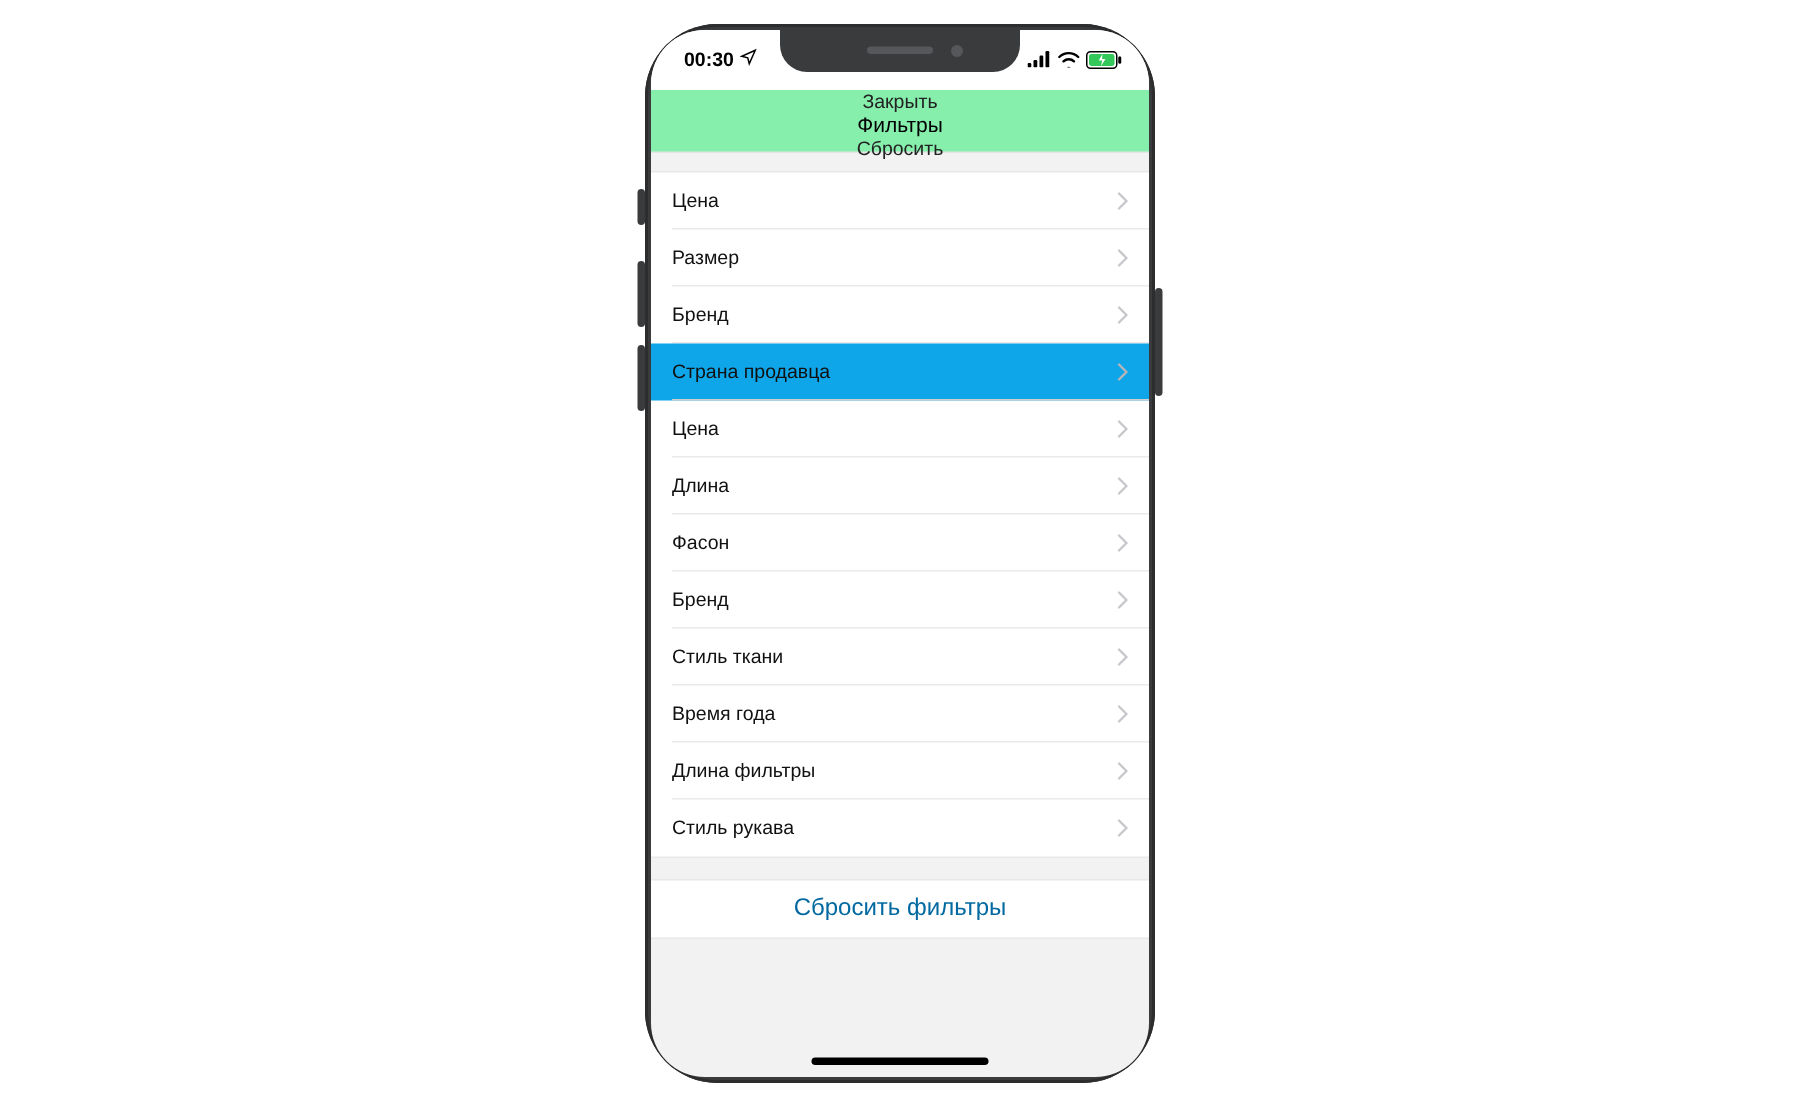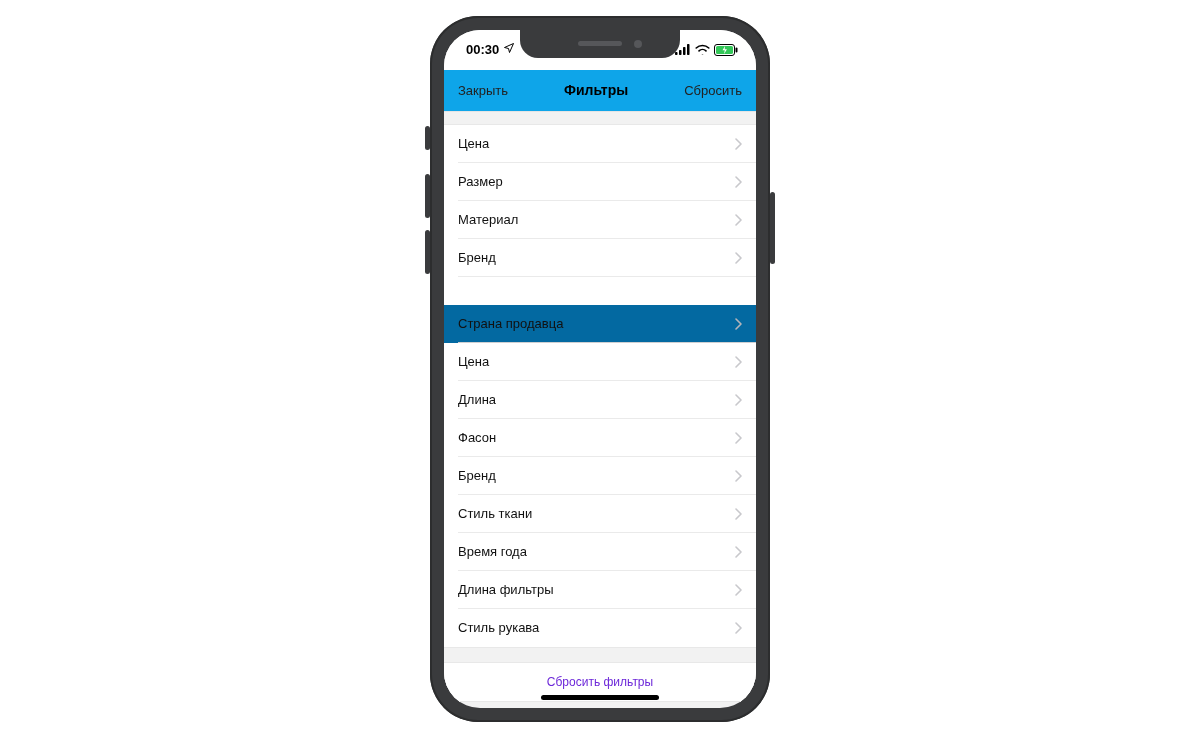--- a/index.html
+++ b/index.html
@@ -14,21 +14,21 @@
     }
 
     
     .phone-wrap { position: relative; }
     .phone {
       position: relative;
       width: 340px;
       height: 706px;
       background: #3a3b3d;
       border-radius: 48px;
-      padding: 14px;
+      padding: 4px;
       box-shadow: inset 0 0 0 2px #2c2d2e;
     }
     .screen {
       position: relative;
       width: 100%;
       height: 100%;
       background: #f2f2f2;
       border-radius: 36px;
       overflow: hidden;
     }
@@ -99,30 +99,31 @@
       font-weight: 600;
       color: #000;
     }
     .status-left { display: flex; align-items: center; gap: 4px; }
     .status-right { display: flex; align-items: center; gap: 4px; }
     .status-right svg { display: block; }
 
     
     .nav-bar {
       height: 42px;
-      background: #0ea5e9;
+      background: #86efac;
       border-bottom: 1px solid #e5e5e5;
       display: flex;
       align-items: center;
       justify-content: space-between;
       padding: 0 14px;
       font-size: 13px;
+      flex-direction: column;
     }
     .nav-btn { color: #222; cursor: pointer; }
-    .nav-title { font-weight: 700; color: #000; font-size: 14px; }
+    .nav-title { font-weight: 400; color: #000; font-size: 14px; }
 
     
     .content {
       background: #f2f2f2;
     }
     .list {
       margin-top: 12px;
       background: #fff;
       border-top: 1px solid #e8e8e8;
       border-bottom: 1px solid #e8e8e8;
@@ -141,43 +142,42 @@
     .row:not(:last-child)::after {
       content: "";
       position: absolute;
       left: 14px;
       right: 0;
       bottom: 0;
       height: 1px;
       background: #eaeaea;
     }
     .row.selected {
-      background: #0369a1;
-      margin-top: 28px;
+      background: #0ea5e9;
     }
     .row.selected::after { background: #cfcfd1; }
     .chevron {
       color: #c8c8cc;
       display: flex;
       align-items: center;
     }
     .row.selected .chevron { color: #b5b5ba; }
 
     
     .reset-section {
       margin-top: 14px;
       background: #fff;
       border-top: 1px solid #e8e8e8;
       border-bottom: 1px solid #e8e8e8;
       height: 40px;
       display: flex;
       align-items: center;
       justify-content: center;
-      font-size: 12px;
-      color: #6d28d9;
+      font-size: 16px;
+      color: #0369a1;
       cursor: pointer;
     }
   </style>
 </head>
 <body>
 
 <div class="phone-wrap">
   <div class="btn-left mute"></div>
   <div class="btn-left vol-up"></div>
   <div class="btn-left vol-dn"></div>
@@ -244,28 +244,20 @@
             </div>
             <div class="row">
               <span>Размер</span>
               <span class="chevron">
                 <svg width="7" height="12" viewBox="0 0 7 12" fill="none">
                   <path d="M1 1 L6 6 L1 11" stroke="currentColor" stroke-width="1.6" stroke-linecap="round" stroke-linejoin="round"></path>
                 </svg>
               </span>
             </div>
             <div class="row">
-              <span>Материал</span>
-              <span class="chevron">
-                <svg width="7" height="12" viewBox="0 0 7 12" fill="none">
-                  <path d="M1 1 L6 6 L1 11" stroke="currentColor" stroke-width="1.6" stroke-linecap="round" stroke-linejoin="round"></path>
-                </svg>
-              </span>
-            </div>
-            <div class="row">
               <span>Бренд</span>
               <span class="chevron">
                 <svg width="7" height="12" viewBox="0 0 7 12" fill="none">
                   <path d="M1 1 L6 6 L1 11" stroke="currentColor" stroke-width="1.6" stroke-linecap="round" stroke-linejoin="round"></path>
                 </svg>
               </span>
             </div>
             <div class="row selected">
               <span>Страна продавца</span>
               <span class="chevron">

